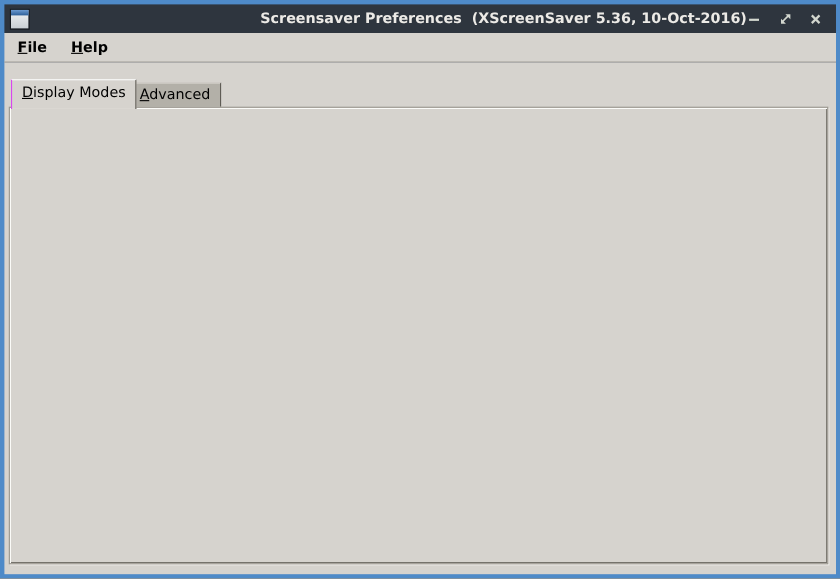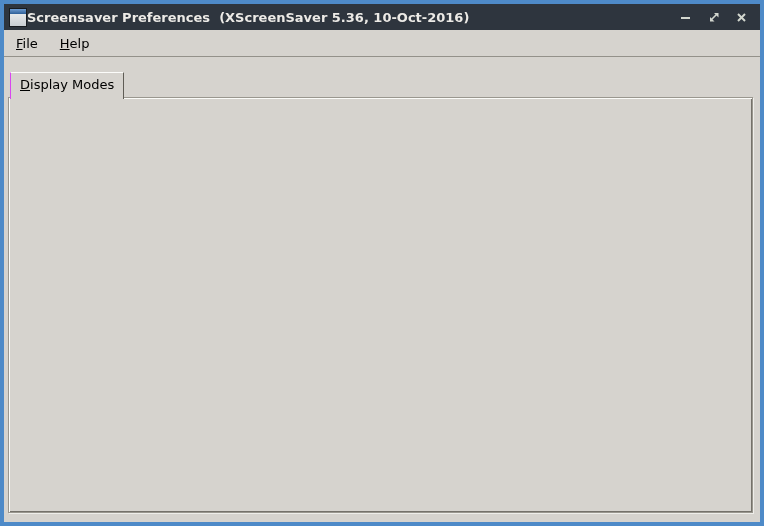--- a/index.html
+++ b/index.html
@@ -5,27 +5,27 @@
   html,body{margin:0;padding:0;background:#888;}
   .window{position:relative;width:764px;height:526px;background:#4e8ac8;
     font-family:"DejaVu Sans",sans-serif;font-size:13px;color:#000;overflow:hidden;}
   u{text-decoration:underline;}
 
   
   .titlebar{position:absolute;left:4px;top:4px;width:756px;height:26px;background:#2e353e;
     display:flex;align-items:center;}
   .win-icon{width:16px;height:17px;margin-left:5px;border:1px solid #171b20;background:linear-gradient(#f2f3f4,#c9ced3);position:relative;}
   .win-icon::before{content:"";position:absolute;left:0;top:0;right:0;height:5px;background:linear-gradient(#6d9bd1,#2d5e97);}
-  .title{flex:1;text-align:left;color:#eceae6;font-weight:bold;font-size:13px;white-space:pre;}
+  .title{flex:1;text-align:right;color:#eceae6;font-weight:bold;font-size:13px;white-space:pre;}
   .win-controls{display:flex;align-items:center;gap:15px;margin-right:12px;}
   .win-btn{width:13px;height:13px;display:flex;align-items:center;justify-content:center;cursor:default;}
 
   
   .menubar{position:absolute;left:4px;top:30px;width:756px;height:26px;background:#d6d3ce;
-    border-bottom:1px solid #94918a;display:flex;align-items:center;}
+    border-bottom:1px solid #94918a;display:flex;align-items:center;font-weight:bold;}
   .menu-item{padding:3px 10px;margin-left:2px;}
 
   
   .content{position:absolute;left:4px;top:57px;width:756px;height:465px;background:#d6d3ce;}
 
   
   .tab{position:absolute;padding:0 9px;line-height:24px;}
   .tab-active{left:6px;top:15px;height:26px;background:#d6d3ce;z-index:3;
     border-left:1px solid #d946ef;border-top:1px solid #fcfcfa;border-right:1px solid #5f5c55;}
   .tab-inactive{left:113px;top:18px;height:22px;background:#b3b0a8;z-index:1;line-height:21px;
@@ -124,20 +124,21 @@
   </div>
 
   <div class="menubar">
     <div class="menu-item"><u>F</u>ile</div>
     <div class="menu-item"><u>H</u>elp</div>
   </div>
 
   <div class="content">
 
     <div class="tab tab-active"><u>D</u>isplay Modes</div>
+    <div class="tab tab-inactive"><u>A</u>dvanced</div>
 
     <div class="panel"></div>
 
     <div class="mode-label"><u>M</u>ode:</div>
     <div class="dropdown raised">
       <span class="dd-text"><u>O</u>nly One Screen Saver</span>
       <span class="dd-sep"></span>
       <span class="dd-arrows">
         <span class="tri-up sm"></span>
           <span class="tri-down sm"></span>

